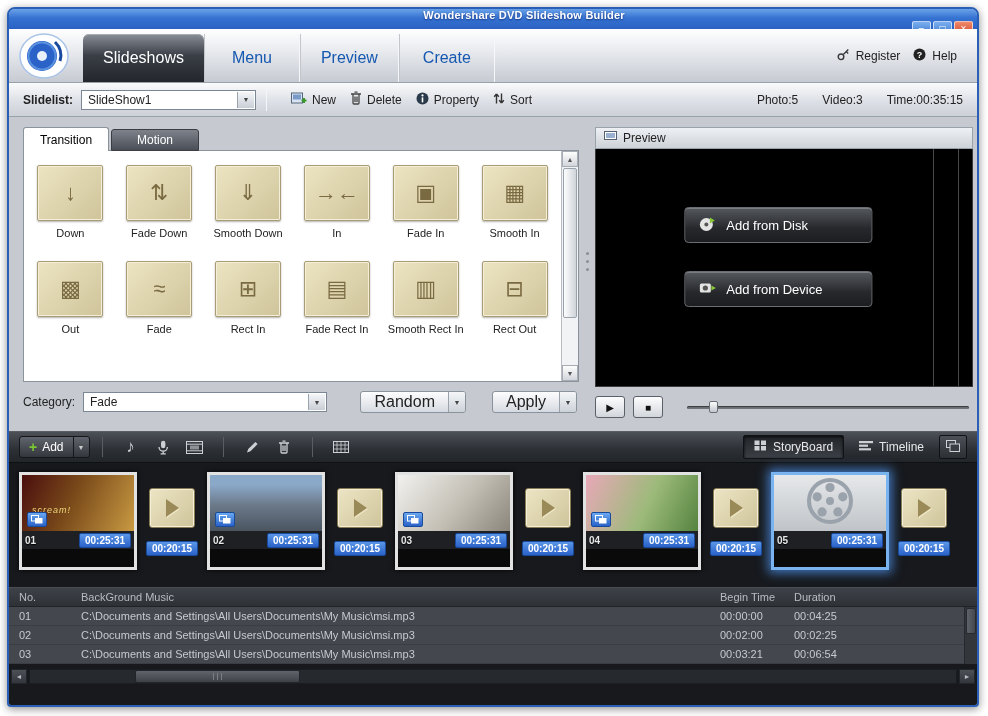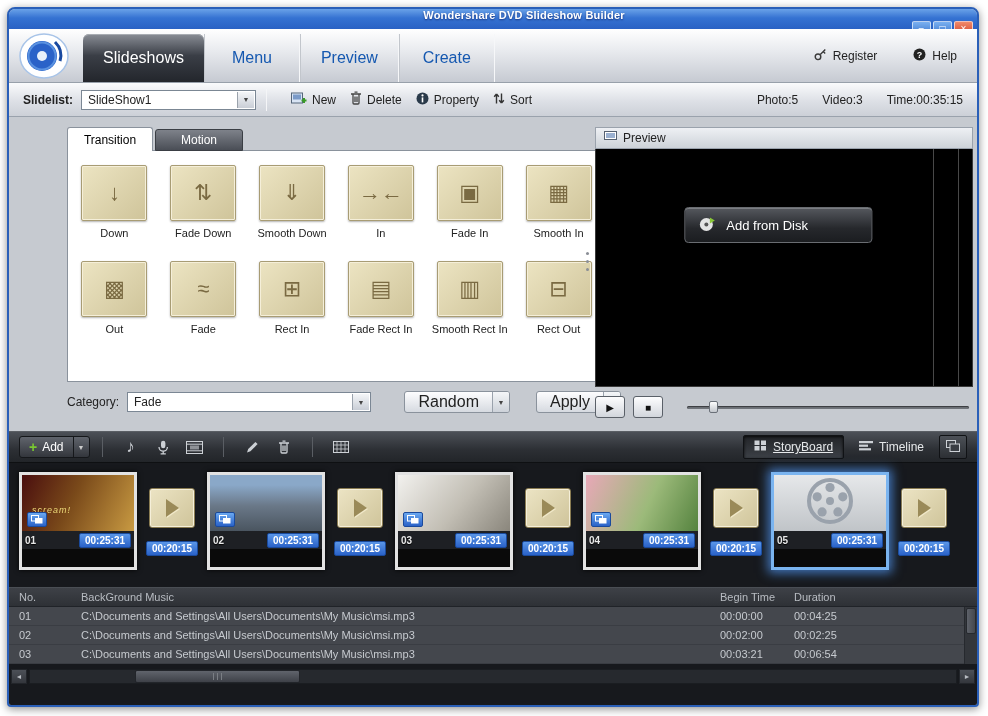--- a/index.html
+++ b/index.html
@@ -22,40 +22,40 @@
   
   .nav { height:54px; background:linear-gradient(#ffffff,#e9ebef 40%,#c6cad2);
     border-bottom:1px solid #98a0aa; display:flex; align-items:center; position:relative; padding-left:10px; }
   .logo { width:52px; height:46px; display:flex; align-items:center; }
   .tabs { display:flex; height:48px; margin-left:12px; align-items:stretch; align-self:flex-end; }
   .tab { min-width:96px; padding:4px 20px; display:flex; align-items:center; justify-content:center;
     font-size:16px; color:#1558b0; border-left:1px solid #c2c6cc; border-right:1px solid #f6f7f9; cursor:default; }
   .tab.active { background:linear-gradient(#8a8e96,#3a3e46 45%,#23262c); color:#fff;
     border-radius:6px 6px 0 0; border:none; box-shadow:inset 0 1px 0 #a8acb2; }
   .utils { position:absolute; right:20px; top:50%; transform:translateY(-50%);
-    display:flex; gap:36px; align-items:flex-start; font-size:12px; color:#222; }
+    display:flex; gap:13px; align-items:flex-start; font-size:12px; color:#222; }
   .util { display:flex; align-items:center; gap:6px; cursor:default; }
 
   
   .toolbar { height:34px; background:linear-gradient(#fafbfc,#dde0e6 55%,#ccd0d7);
     border-bottom:1px solid #9aa2ac; display:flex; align-items:center; padding:0 14px; font-size:12px; color:#222; }
   .tb-label { font-weight:bold; margin-right:8px; }
   .select { height:20px; background:#fff; border:1px solid #7b8794; display:flex; align-items:center;
     position:relative; padding-left:6px; font-size:12px; }
   .select .arrowbox { position:absolute; right:1px; top:1px; bottom:1px; width:17px;
     background:linear-gradient(#f4f6f8,#c9ced6); border-left:1px solid #9aa2ac;
     display:flex; align-items:center; justify-content:center; font-size:7px; color:#444; }
   .sel-slidelist { width:175px; }
   .tb-sep { width:1px; height:22px; background:#aab0b8; border-right:1px solid #f4f5f7; margin:0 10px; }
   .tb-btn { display:flex; align-items:center; gap:5px; margin-left:14px; cursor:default; }
   .stats { margin-left:auto; display:flex; gap:24px; }
 
   
   .main { height:314px; position:relative; background:#c6cad0; }
-  .left-panel { position:absolute; left:14px; top:10px; width:556px;margin-left:44px; }
+  .left-panel { position:absolute; left:14px; top:10px; width:556px; }
   .ptabs { display:flex; height:24px; align-items:flex-end; }
   .ptab { width:86px; height:24px; display:flex; align-items:center; justify-content:center;
     font-size:12px; cursor:default; }
   .ptab.active { background:#fff; border:1px solid #8a929c; border-bottom:none;
     border-radius:3px 3px 0 0; position:relative; z-index:2; }
   .ptab.inactive { background:linear-gradient(#7e828a,#4a4e56); color:#fff; height:22px;
     border:1px solid #3a3e44; border-radius:3px 3px 0 0; margin-left:2px; width:88px; }
   .panel-body { background:#fff; border:1px solid #8a929c; height:232px; margin-top:-1px; display:flex; }
   .tgrid { flex:1; display:grid; grid-template-columns:repeat(6,1fr); padding:14px 2px 0; align-content:start; row-gap:22px; }
   .titem { display:flex; flex-direction:column; align-items:center; font-size:11px; color:#222; cursor:default; }
@@ -115,21 +115,21 @@
   .badd-main { display:flex; align-items:center; padding:0 9px; }
   .badd-arrow { width:16px; align-self:stretch; border-left:1px solid #15171a; display:flex;
     align-items:center; justify-content:center; font-size:7px; color:#ccc; }
   .bsep { width:1px; height:20px; background:#111316; border-right:1px solid #5a5e64; margin:0 12px; }
   .ticon { width:24px; height:22px; display:flex; align-items:center; justify-content:center;
     color:#cdd1d6; font-size:17px; margin:0 4px; cursor:default; }
   .bright { margin-left:auto; display:flex; align-items:center; gap:5px; }
   .sbtab { display:flex; gap:6px; align-items:center; padding:0 10px; height:24px;
     color:#e6e8ea; font-size:12px; border-radius:2px; cursor:default; }
   .sbtab.active { background:linear-gradient(#222428,#3c4046); border:1px solid #101215;
-    box-shadow:inset 0 1px 3px rgba(0,0,0,.8);text-decoration:underline; }
+    box-shadow:inset 0 1px 3px rgba(0,0,0,.8); }
   .switchbtn { width:28px; height:24px; border:1px solid #101215; border-radius:2px;
     background:linear-gradient(#4c5057,#2c2f34); display:flex; align-items:center; justify-content:center; cursor:default; }
 
   .storyboard { height:118px; display:flex; align-items:flex-start; padding:9px 10px 0; gap:12px; }
   .slide { width:118px; position:relative; cursor:default; }
   .frame { width:118px; height:98px; background:#0a0a0a; border:3px solid #e2e2e2;
     box-shadow:0 0 5px rgba(0,0,0,.9); }
   .slide.selected .frame { border-color:#7ab4f0; box-shadow:0 0 10px 3px rgba(80,150,240,.75); }
   .simg { height:56px; position:relative; overflow:hidden; }
   .s1 { background:linear-gradient(115deg,#4a0e0e,#7a4a1a 45%,#c89a42); }
@@ -412,20 +412,30 @@
         <div class="addbtn disk">
           <span>
             <svg width="18" height="18" viewBox="0 0 18 18">
                 <circle cx="8" cy="9.5" r="6.5" fill="#e4e4e4"></circle>
                 <circle cx="8" cy="9.5" r="2" fill="#555"></circle>
                 <path d="M11.5 2.5 l5 3 -5 3 z" fill="#8ac838"></path>
               </svg>
           </span>
           <span>Add from Disk</span>
         </div>
+        <div class="addbtn device">
+          <span>
+            <svg width="18" height="18" viewBox="0 0 18 18">
+                <rect x="1.5" y="4.5" width="11" height="9" rx="1.5" fill="#e4e4e4"></rect>
+                <circle cx="7" cy="9" r="2.6" fill="#555"></circle>
+                <path d="M13 6.5 l4.5 2.5 -4.5 2.5 z" fill="#8ac838"></path>
+              </svg>
+          </span>
+          <span>Add from Device</span>
+        </div>
       </div>
       <div class="pcontrols">
         <div class="pbtn">▶</div>
         <div class="pbtn">■</div>
         <div class="slider">
           <div class="strack"></div>
           <div class="sthumb"></div>
         </div>
       </div>
     </div>

